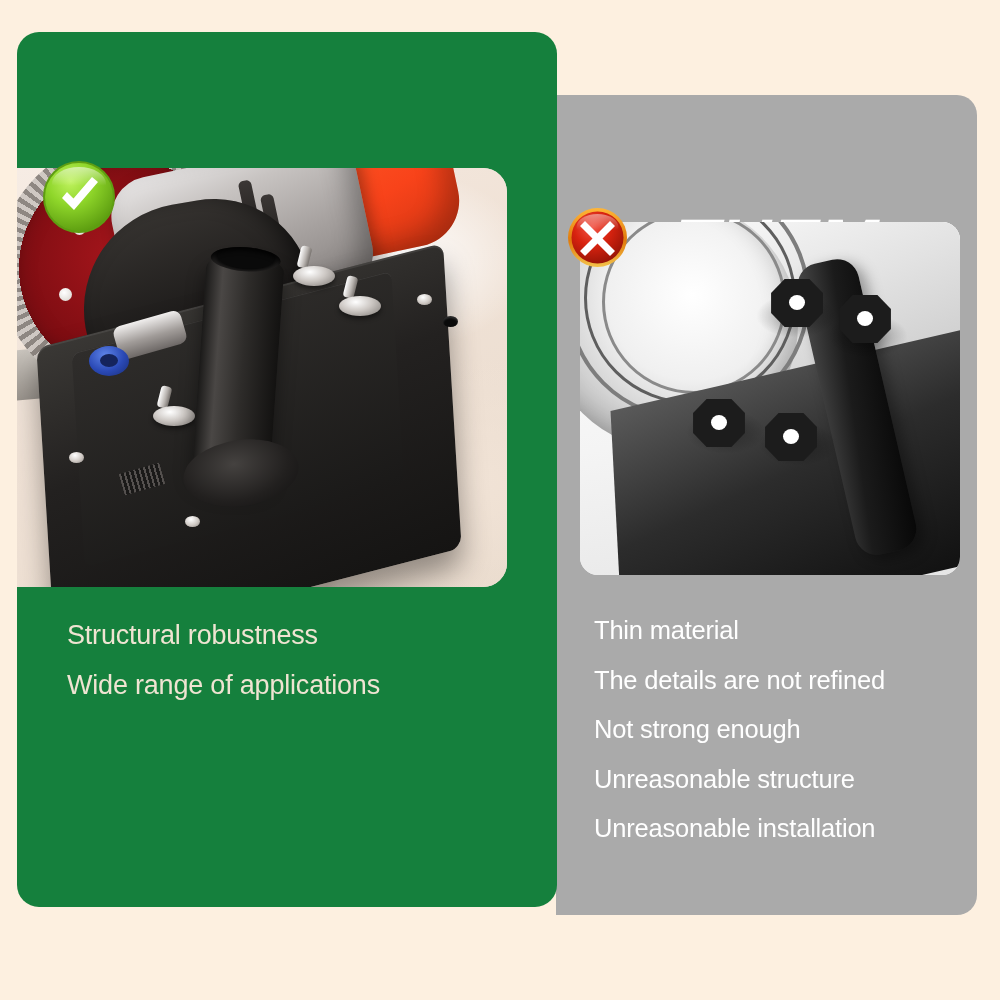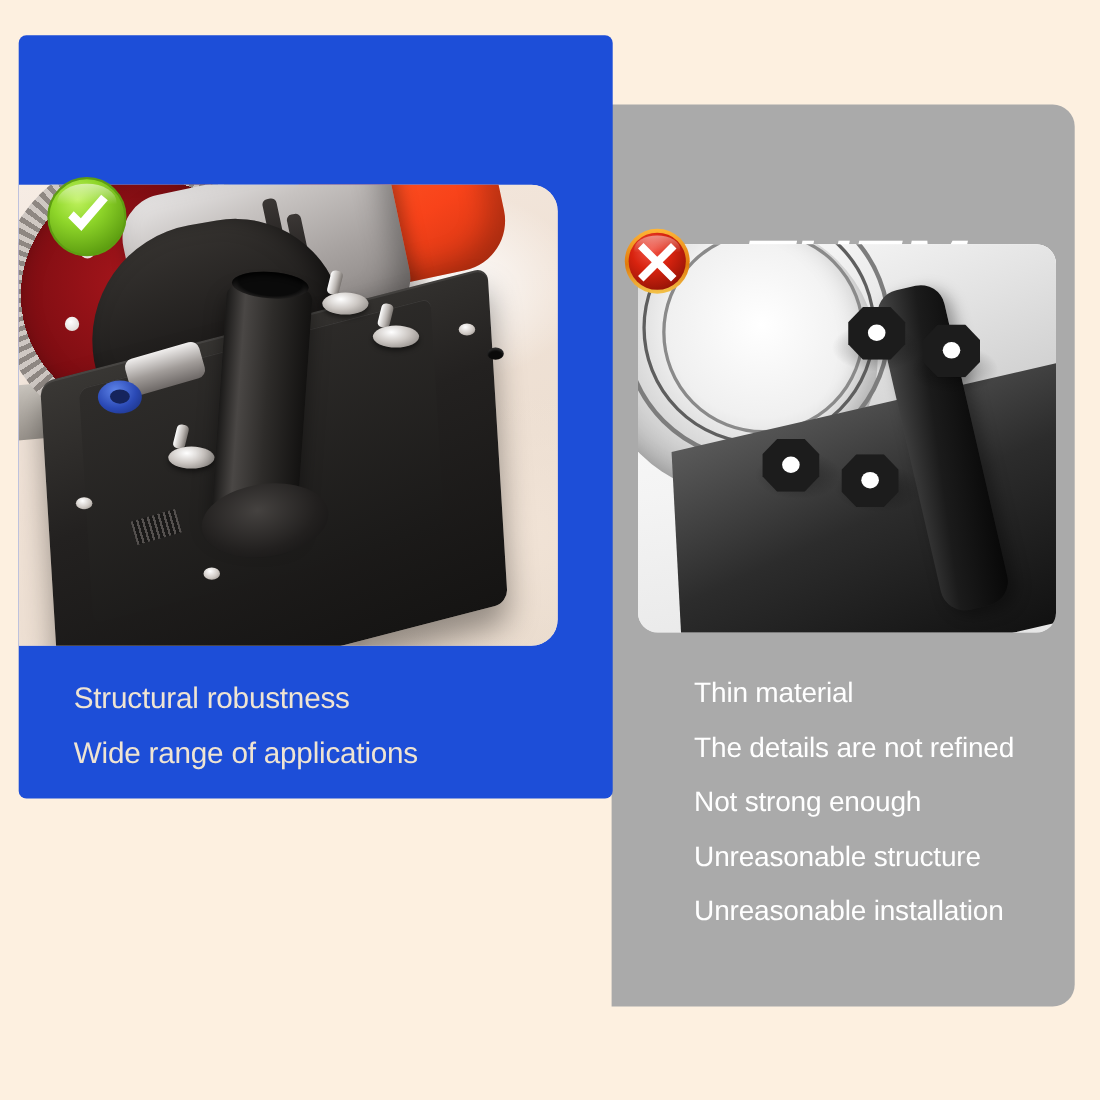--- a/index.html
+++ b/index.html
@@ -61,32 +61,31 @@
     width: 380px;
   }
   .them-list .li {
     font-size: 25.5px;
     font-weight: 500;
     color: #ffffff;
     line-height: 1;
     margin-bottom: 24px;
     white-space: nowrap;
     letter-spacing: -0.2px;
-    margin-left: 37px;
   }
 
   
   .panel-us {
     position: absolute;
     left: 17px;
     top: 32px;
     width: 540px;
-    height: 694px;
-    background: #1d4ed8;
-    border-radius: 7px;
+    height: 875px;
+    background: #15803d;
+    border-radius: 22px;
     overflow: hidden;
   }
   .us-title {
     position: absolute;
     left: 178px;
     top: 63px;
     font-size: 86px;
     font-weight: 700;
     font-style: italic;
     color: #efe2cd;

